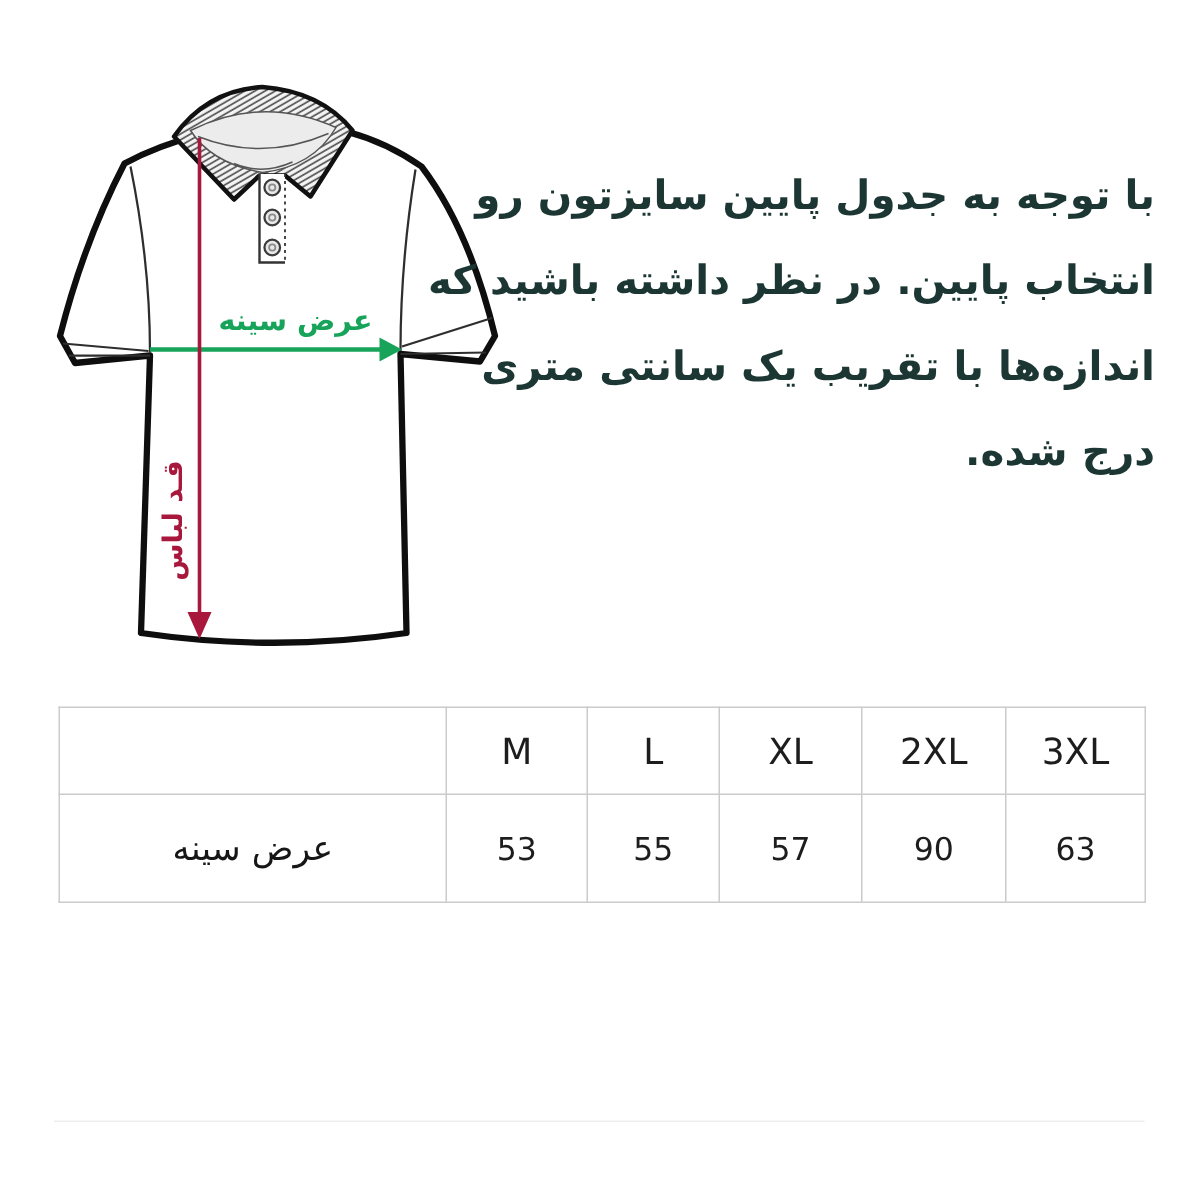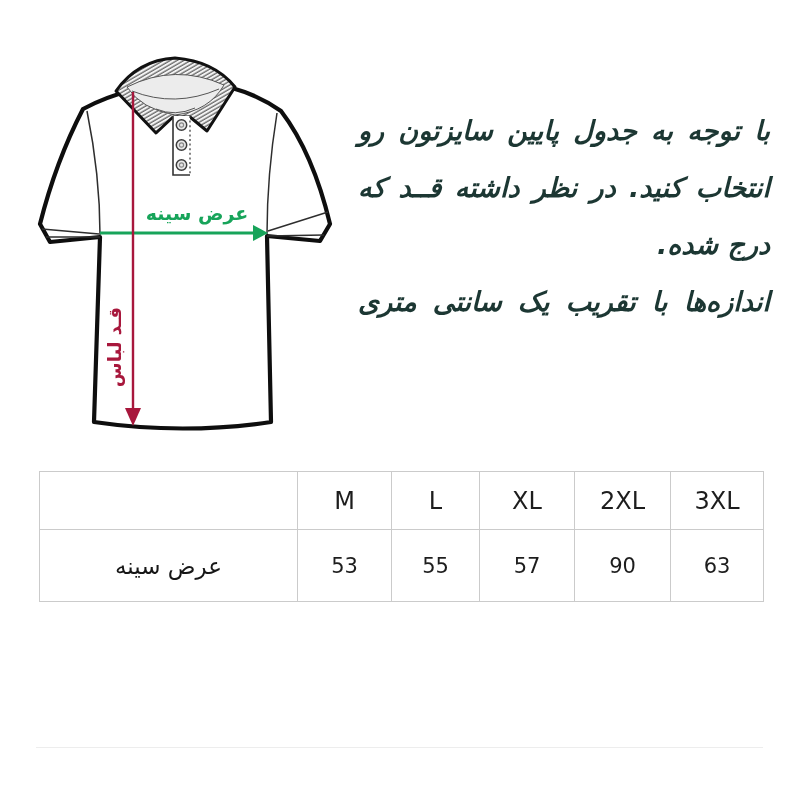--- a/index.html
+++ b/index.html
@@ -6,21 +6,21 @@
   html,body { width:800px; height:800px; background:#ffffff; overflow:hidden;
               font-family:"DejaVu Sans", sans-serif; }
   .canvas { position:relative; width:800px; height:800px; background:#ffffff; }
 
   
   .intro {
     position:absolute; top:102px; right:30px; width:412px;
     direction:rtl; color:#1c3733;
     font-size:27px; font-weight:700; letter-spacing:0;
   }
-  .intro-line { height:57px; line-height:57px; text-align:justify; text-align-last:justify; white-space:nowrap;font-style:italic; }
+  .intro-line { height:57px; line-height:57px; text-align:justify; text-align-last:justify; white-space:nowrap; }
   .intro-line.last { text-align-last:right; }
 
   
   .shirt-wrap { position:absolute; left:25px; top:45px; width:320px; height:400px; }
   svg text { font-family:"DejaVu Sans", sans-serif; }
 
   
   .table-wrap { position:absolute; left:39px; top:471px; width:724px; }
   table.size-table {
     width:724px; border-collapse:collapse; table-layout:fixed;
@@ -95,23 +95,23 @@
       <g>
         <line x1="108" y1="47" x2="108" y2="372" stroke="#a8173c" stroke-width="2.4"></line>
         <polygon points="100,363 116,363 108,381" fill="#a8173c"></polygon>
       </g>
       <text x="96" y="302" text-anchor="middle" direction="rtl" transform="rotate(-90 96 302)" font-size="18" font-weight="bold" fill="#a8173c">قـد لباس</text>
     </svg>
   </div>
 
   <div class="intro" dir="rtl">
     <div class="intro-line">با توجه به جدول پایین سایزتون رو</div>
-    <div class="intro-line">انتخاب کنید. در نظر داشته قــد که</div>
+    <div class="intro-line">انتخاب پایین. در نظر داشته باشید که</div>
+    <div class="intro-line">اندازه‌ها با تقریب یک سانتی متری</div>
     <div class="intro-line last">درج شده.</div>
-    <div class="intro-line">اندازه‌ها با تقریب یک سانتی متری</div>
   </div>
 
   <div class="table-wrap">
     <table class="size-table">
       <colgroup>
         <col style="width:258px">
           <col style="width:94px">
           <col style="width:88px">
         <col style="width:95px">
           <col style="width:96px">

